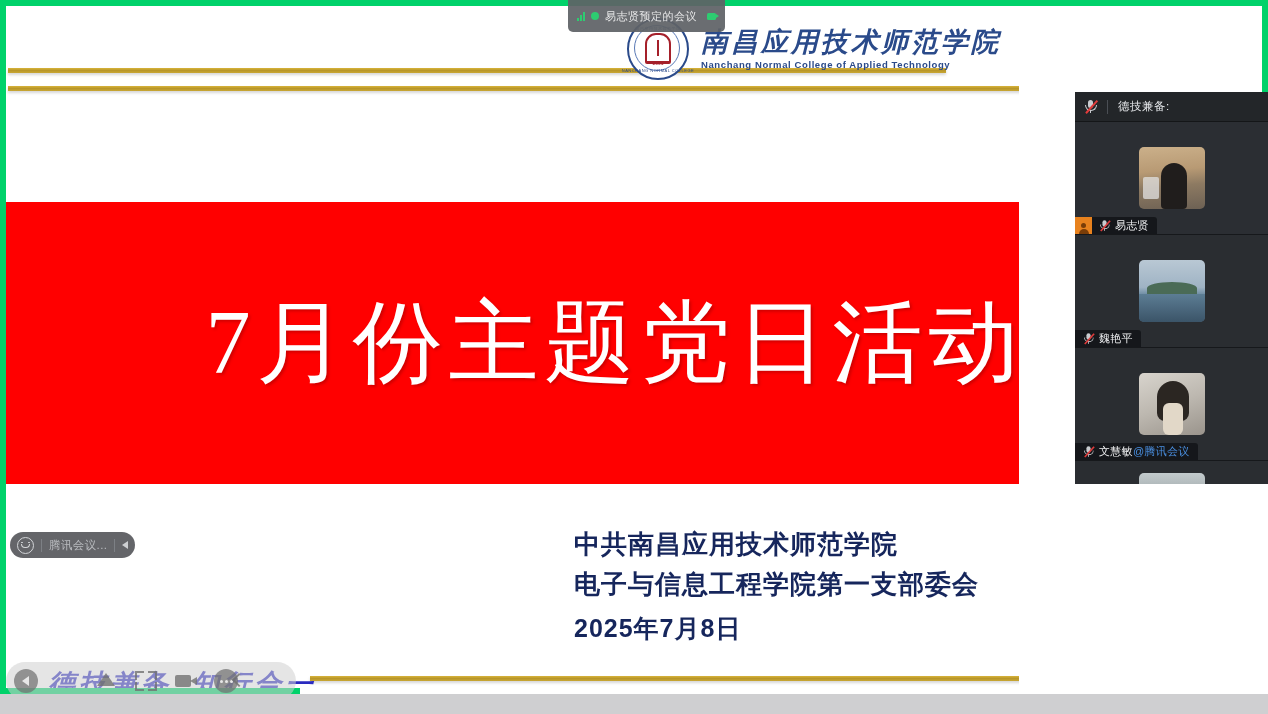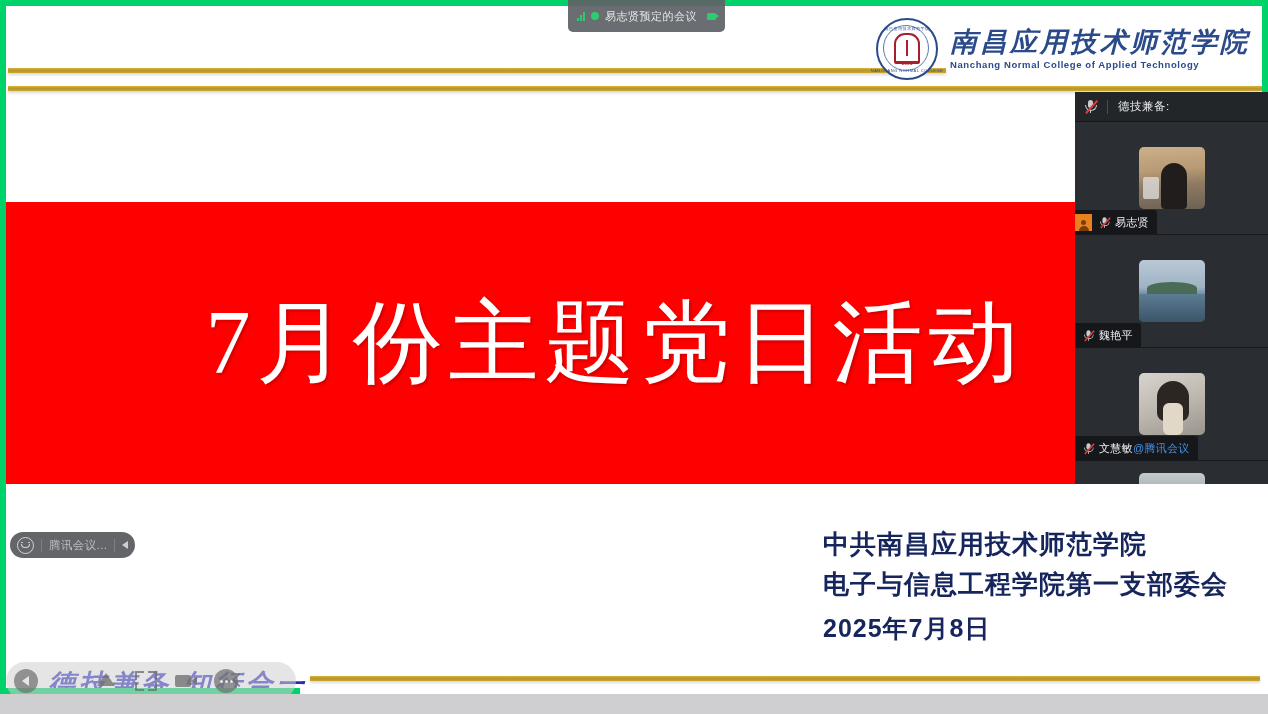--- a/index.html
+++ b/index.html
@@ -27,21 +27,21 @@
   .share-edge { position: absolute; background: #00d26a; }
   .share-edge.top    { left: 0;  top: 0;   width: 1262px; height: 6px; }
   .share-edge.left   { left: 0;  top: 0;   width: 6px;  height: 694px; }
   .share-edge.right  { left: 1262px; top: 0; width: 6px; height: 96px; }
   .share-edge.bottom { left: 0;  top: 688px; width: 300px; height: 6px; }
 
   
   #slide {
     position: absolute;
     left: 0; top: 0;
-    width: 1268px; height: 694px;
+    width: 1019px; height: 694px;
     background: #ffffff;
     overflow: hidden;
     z-index: 5;
   }
 
   
   .gold-rule {
     position: absolute;
     left: 8px;
     height: 5px;
@@ -165,21 +165,21 @@
     line-height: 1.55;
   }
   .sig-line { font-size: 26px; letter-spacing: 1px; white-space: nowrap; }
   .sig-line.date { font-size: 25px; margin-top: 4px; }
 
   
   #motto {
     position: absolute;
     left: 48px;
     top: 666px;
-    font-family: Liberation Sans, sans-serif;
+    font-family: Liberation Mono, monospace;
     font-size: 27px;
     font-weight: bold;
     font-style: italic;
     color: #2a2ac0;
     letter-spacing: 4px;
     white-space: nowrap;
     z-index: 6;
   }
 
   
@@ -363,21 +363,21 @@
     width: 66px; height: 14px;
     border-radius: 5px 5px 0 0;
     background: linear-gradient(to bottom,#c3cbcd,#aeb6b8);
   }
 
   .name-tag {
     position: absolute;
     left: 0; bottom: 0;
     display: flex;
     align-items: center;
-    height: 24px;
+    height: 17px;
     background: rgba(20,22,25,0.92);
     padding-right: 8px;
     border-radius: 0 3px 0 0;
   }
   .host-badge {
     width: 17px; height: 17px;
     background: #e8821e;
     display: flex;
     align-items: center;
     justify-content: center;

